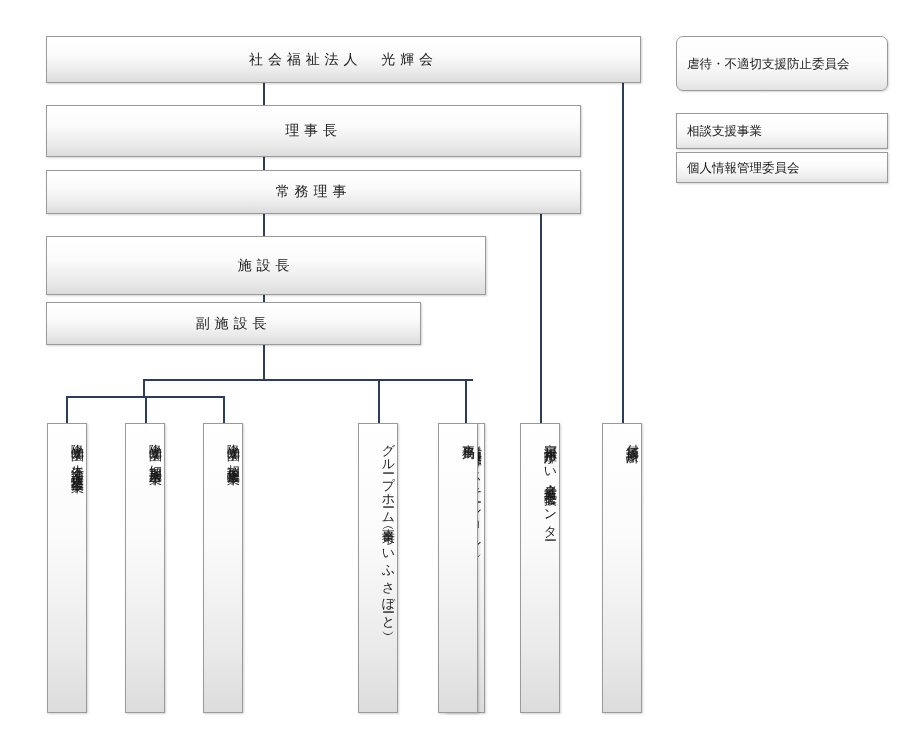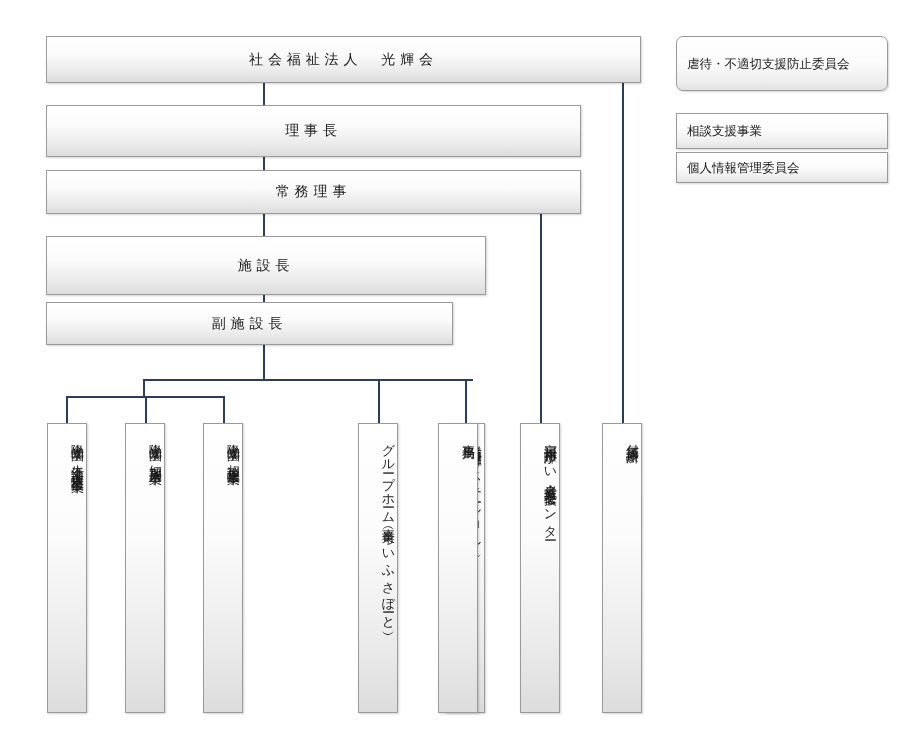--- a/index.html
+++ b/index.html
@@ -124,21 +124,21 @@
   </div>
 
   <div class="box hbox" style="left:46px; top:170px; width:535px; height:44px;">
     <span>常務理事</span>
   </div>
 
   <div class="box hbox" style="left:46px; top:236px; width:440px; height:59px;">
     <span>施設長</span>
   </div>
 
-  <div class="box hbox" style="left:46px; top:302px; width:407px; height:43px;align-items:center;">
+  <div class="box hbox" style="left:46px; top:302px; width:375px; height:43px;align-items:center;">
     <span>副施設長</span>
   </div>
 
   <div class="box vbox" style="left:47px; top:423px; width:40px; height:290px;">
     <span class="vtext">隆光学園　生活介護・入所支援事業</span>
   </div>
 
   <div class="box vbox" style="left:125px; top:423px; width:40px; height:290px;">
     <span class="vtext">隆光学園　短期入所事業</span>
   </div>

